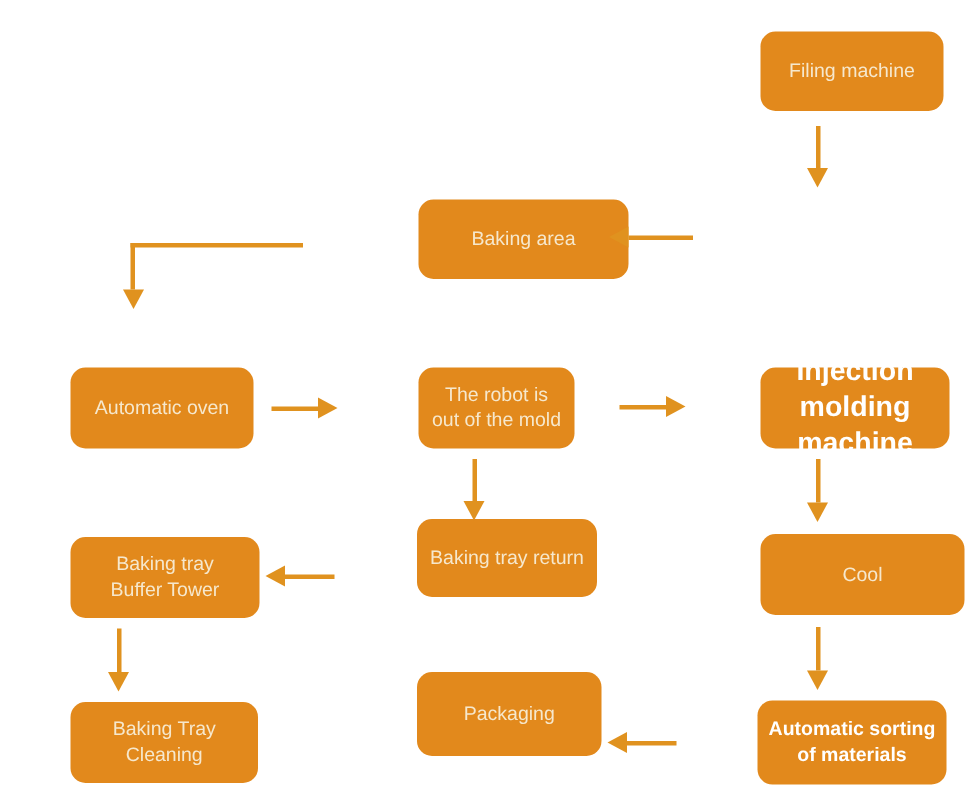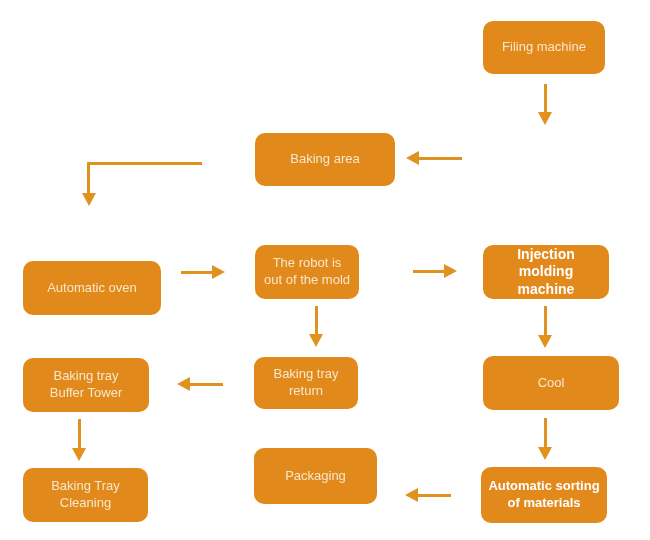--- a/index.html
+++ b/index.html
@@ -3,58 +3,58 @@
 <meta charset="utf-8">
 <style>
   html,body{margin:0;padding:0;background:#ffffff;}
   .canvas{
     position:relative;width:650px;height:540px;background:#ffffff;
     font-family:"Liberation Sans",sans-serif;overflow:hidden;
   }
   .node{
     position:absolute;background:var(--box,#E2891C);border-radius:10px;
     display:flex;align-items:center;justify-content:center;text-align:center;
-    color:var(--text,#F6E8CD);font-size:13px;line-height:1.3;
+    color:var(--text,#F6E8CD);font-size:13px;line-height:1.3;margin-left:24px;
   }
   .node .label{white-space:pre-line;padding:2px 6px;}
   .node.bold{color:var(--text-bold,#FFFFFF);font-weight:700;}
-  .node.big{font-size:14px;line-height:1.25;}
+  .node.big{font-size:19px;line-height:1.25;}
   .shaft{position:absolute;background:var(--arrow,#E0921F);}
   .head{position:absolute;width:0;height:0;}
   .head.down{border-left:7px solid transparent;border-right:7px solid transparent;border-top:13px solid var(--arrow,#E0921F);}
   .head.left{border-top:7px solid transparent;border-bottom:7px solid transparent;border-right:13px solid var(--arrow,#E0921F);}
   .head.right{border-top:7px solid transparent;border-bottom:7px solid transparent;border-left:13px solid var(--arrow,#E0921F);}
 </style>
 </head>
 <body>
 
 <div class="canvas">
 
   <div class="node" style="left:483px;top:21px;width:122px;height:53px">
     <span class="label">Filing machine</span>
   </div>
   <div class="node" style="left:255px;top:133px;width:140px;height:53px">
     <span class="label">Baking area</span>
   </div>
-  <div class="node" style="left:23px;top:261px;width:138px;height:54px">
+  <div class="node" style="left:23px;top:245px;width:122px;height:54px">
     <span class="label">Automatic oven</span>
   </div>
   <div class="node" style="left:255px;top:245px;width:104px;height:54px">
     <span class="label">The robot is
 out of the mold</span>
   </div>
   <div class="node bold big" style="left:483px;top:245px;width:126px;height:54px">
     <span class="label">Injection molding
 machine</span>
   </div>
   <div class="node" style="left:23px;top:358px;width:126px;height:54px">
     <span class="label">Baking tray
 Buffer Tower</span>
   </div>
-  <div class="node" style="left:254px;top:357px;width:104px;height:52px">
+  <div class="node" style="left:254px;top:346px;width:120px;height:52px">
     <span class="label">Baking tray return</span>
   </div>
   <div class="node" style="left:483px;top:356px;width:136px;height:54px">
     <span class="label">Cool</span>
   </div>
   <div class="node" style="left:23px;top:468px;width:125px;height:54px">
     <span class="label">Baking Tray
 Cleaning</span>
   </div>
   <div class="node" style="left:254px;top:448px;width:123px;height:56px">

